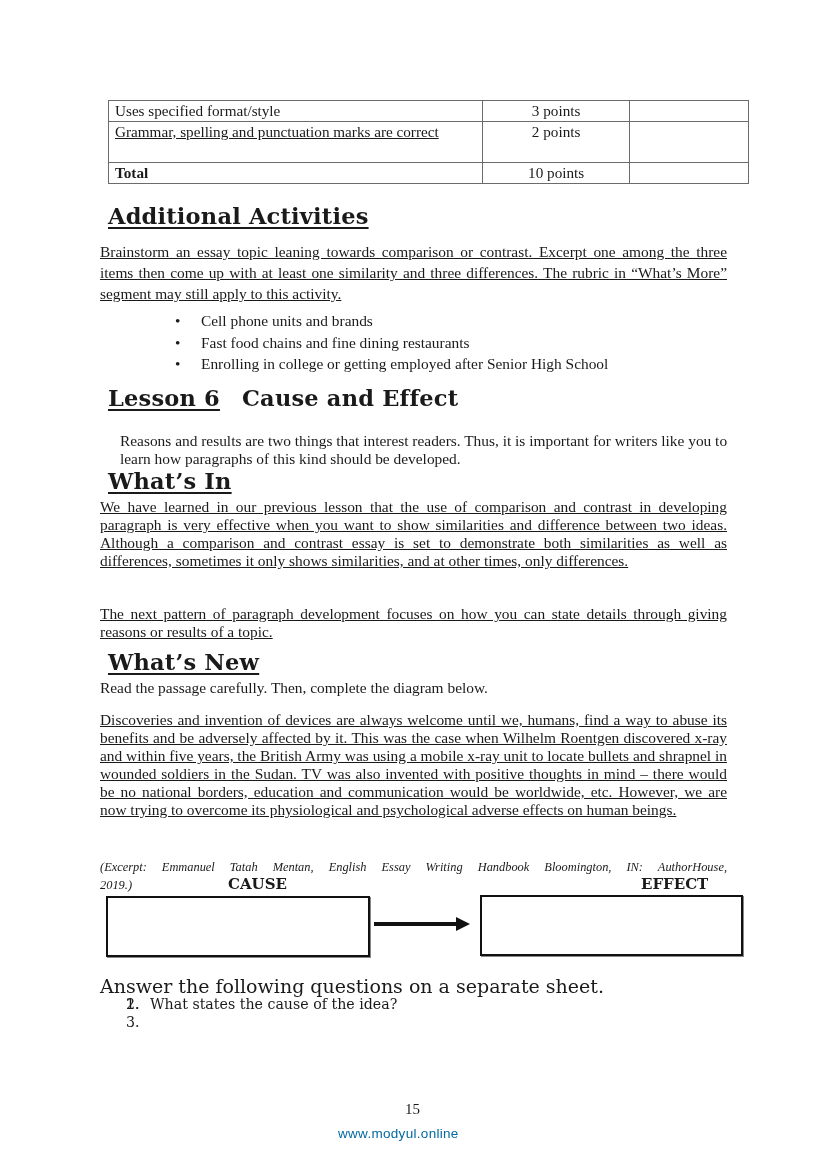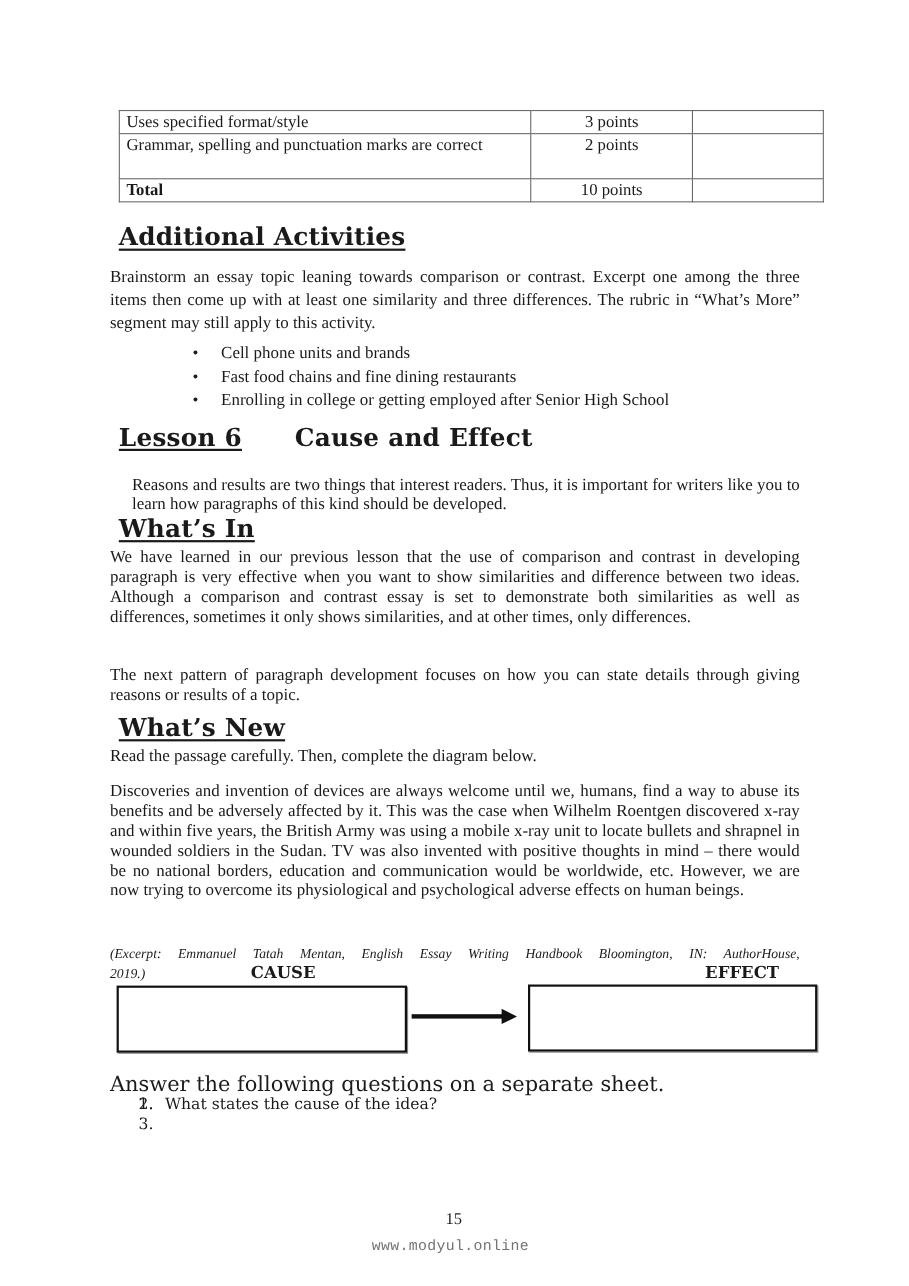--- a/index.html
+++ b/index.html
@@ -3,21 +3,21 @@
   <meta charset="utf-8">
   <style>
     html, body { margin: 0; padding: 0; background: #ffffff; }
     body {
       width: 826px; height: 1169px; position: relative; overflow: hidden;
       font-family: "DejaVu Serif", "Liberation Serif", serif;
       color: #1a1a1a;
     }
     .abs { position: absolute; }
     .txt { font-family: "Liberation Serif", "DejaVu Serif", serif; font-size: 15.4px; line-height: 18px; }
-    .just { text-align: justify; text-align-last: left; }
+    .just { text-align: justify; text-align-last: left; text-decoration: underline; }
     .just-full { text-align: justify; text-align-last: justify; }
 
     
     table.rubric {
       position: absolute; left: 108px; top: 100px; width: 641px;
       border-collapse: collapse;
       font-family: "Liberation Serif", "DejaVu Serif", serif; font-size: 15.2px; line-height: 20px;
     }
     table.rubric td { border: 1px solid #6b6b6b; padding: 0 6px; vertical-align: top; }
     table.rubric td.c1 { width: 362px; }
@@ -43,21 +43,21 @@
     .box { border: 2px solid #111; background: #fff; box-shadow: 1px 1px 0 #888; }
 
     ol.questions {
       margin: 0; padding: 0; list-style: none;
       font-family: "DejaVu Serif", serif; font-size: 14.2px; line-height: 18px;
     }
     ol.questions li { position: relative; padding-left: 24px; }
     ol.questions li .num { position: absolute; left: 0; }
 
     .page-num { font-family: "Liberation Serif", serif; font-size: 15px; }
-    .watermark { font-family: Liberation Mono, monospace; font-size: 13.5px; color: #737373; letter-spacing: 0.3px; }
+    .watermark { font-family: Liberation Sans, sans-serif; font-size: 13.5px; color: #0369a1; letter-spacing: 0.3px; }
   </style>
 </head>
 <body>
 
 <table class="rubric">
   <tbody>
       <tr>
     <td class="c1">Uses specified format/style</td>
     <td class="c2">3 points</td>
     <td class="c3"></td>
@@ -87,21 +87,21 @@
     <span class="dot">•</span>
     <span>Fast food chains and fine dining restaurants</span>
   </li>
   <li>
     <span class="dot">•</span>
     <span>Enrolling in college or getting employed after Senior High School</span>
   </li>
 </ul>
 
 <div class="abs h-section" style="left:108px; top:385px;">Lesson 6</div>
-<div class="abs h-lesson-title" style="left:268px; top:385px;">Cause and Effect</div>
+<div class="abs h-lesson-title" style="left:242px; top:385px;">Cause and Effect</div>
 <div class="abs txt" style="left:100px; top:432px; width:640px;margin-left:20px;">Reasons and results are two things that interest readers. Thus, it is important for writers like you to learn how paragraphs of this kind should be developed.</div>
 
 <div class="abs h-section" style="left:108px; top:468px;">What’s In</div>
 <div class="abs txt just" style="left:100px; top:498px; width:627px;">We have learned in our previous lesson that the use of comparison and contrast in developing paragraph is very effective when you want to show similarities and difference between two ideas. Although a comparison and contrast essay is set to demonstrate both similarities as well as differences, sometimes it only shows similarities, and at other times, only differences.</div>
 <div class="abs txt just" style="left:100px; top:605px; width:627px;">The next pattern of paragraph development focuses on how you can state details through giving reasons or results of a topic.</div>
 
 <div class="abs h-section" style="left:108px; top:649px;">What’s New</div>
 <div class="abs txt" style="left:100px; top:679px; width:640px;">Read the passage carefully. Then, complete the diagram below.</div>
 <div class="abs txt just" style="left:100px; top:711px; width:627px;">Discoveries and invention of devices are always welcome until we, humans, find a way to abuse its benefits and be adversely affected by it. This was the case when Wilhelm Roentgen discovered x-ray and within five years, the British Army was using a mobile x-ray unit to locate bullets and shrapnel in wounded soldiers in the Sudan. TV was also invented with positive thoughts in mind – there would be no national borders, education and communication would be worldwide, etc. However, we are now trying to overcome its physiological and psychological adverse effects on human beings.</div>
 

